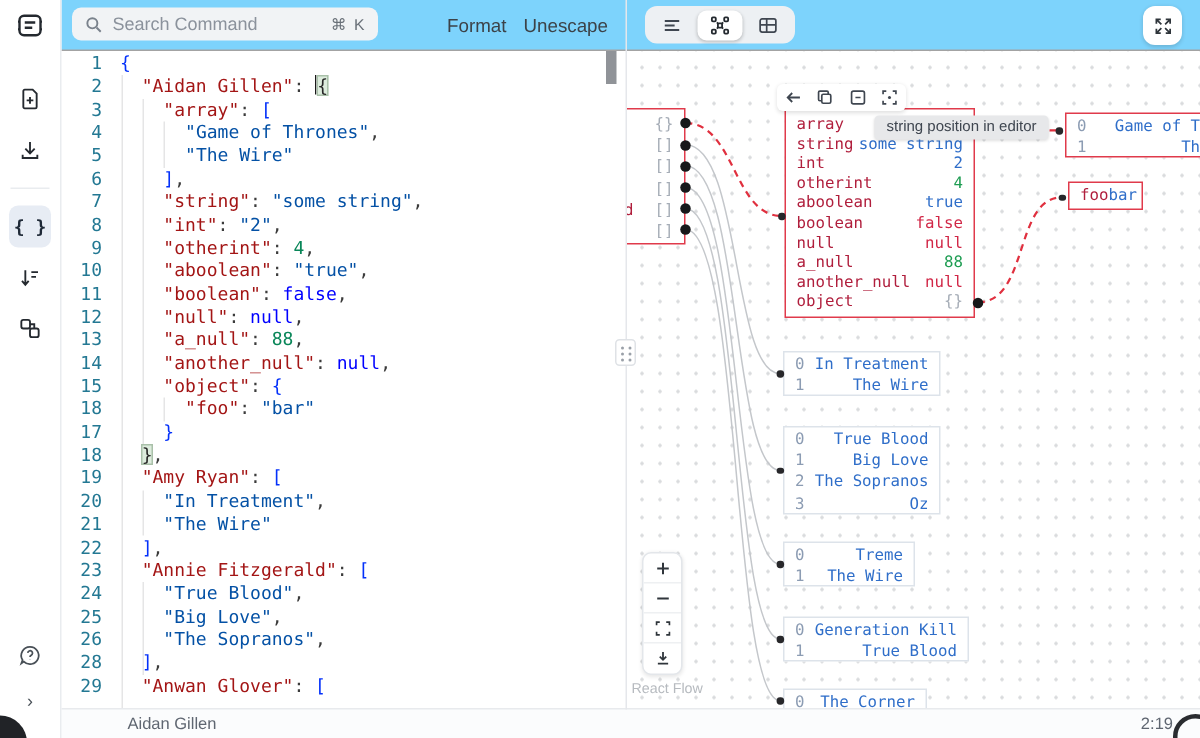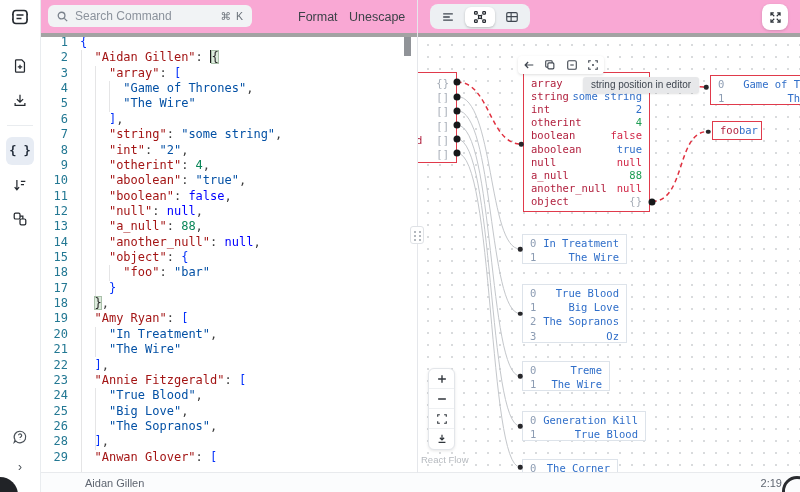--- a/index.html
+++ b/index.html
@@ -14,22 +14,22 @@
   .sb-logo{margin-top:7px;margin-bottom:22px;}
   .sb-btn{width:28px;height:28px;display:flex;align-items:center;justify-content:center;
           border-radius:6px;margin:3px 0;color:#24292f;}
   .sb-btn.active{background:#e7ecf4;}
   .sb-braces{font-family:"DejaVu Sans Mono",monospace;font-size:12px;font-weight:bold;color:#1f2937;}
   .sb-divider{width:26px;height:1px;background:#e9ecef;margin:8px 0;}
   .sb-bottom{margin-top:auto;margin-bottom:6px;display:flex;flex-direction:column;align-items:center;}
   .sb-chev{font-size:12px;color:#495057;margin-top:6px;margin-bottom:12px;}
 
   
-  #header{position:absolute;left:40px;top:0;right:0;height:33px;background:#f9a8d4;
-          border-bottom:4px solid #a3a3a3;z-index:30;}
+  #header{position:absolute;left:40px;top:0;right:0;height:33px;background:#7dd3fc;
+          border-bottom:1px solid #a3a3a3;z-index:30;}
   #searchbox{position:absolute;left:8px;top:5px;width:204px;height:22px;background:#f1f3f5;
              border-radius:6px;display:flex;align-items:center;padding:0 8px;box-sizing:border-box;}
   #searchbox .ph{font-size:12px;color:#8b929c;margin-left:6px;}
   #searchbox .kbd{margin-left:auto;font-size:10.5px;color:#697078;letter-spacing:1px;}
   .txtbtn{position:absolute;top:0;height:33px;font-size:12.5px;color:#3c4248;}
   #format-btn{left:258px;} #unescape-btn{left:309px;}
   #segctl{position:absolute;left:390px;top:4px;height:25px;background:#edf0f3;border-radius:8px;
           display:flex;align-items:center;padding:0 3px;gap:2px;}
   .seg-btn{width:30px;height:20px;display:flex;align-items:center;justify-content:center;border-radius:6px;color:#3f4650;}
   .seg-btn.active{background:#fff;box-shadow:0 1px 2.5px rgba(0,0,0,.22);}
@@ -315,26 +315,26 @@
         </div>
         <div class="nrow">
           <span class="nk">int</span>
           <span class="nv t-str">2</span>
         </div>
         <div class="nrow">
           <span class="nk">otherint</span>
           <span class="nv t-num">4</span>
         </div>
         <div class="nrow">
+          <span class="nk">aboolean</span>
+          <span class="nv t-str">true</span>
+        </div>
+        <div class="nrow">
           <span class="nk">boolean</span>
           <span class="nv t-red">false</span>
-        </div>
-        <div class="nrow">
-          <span class="nk">aboolean</span>
-          <span class="nv t-str">true</span>
         </div>
         <div class="nrow">
           <span class="nk">null</span>
           <span class="nv t-red">null</span>
         </div>
         <div class="nrow">
           <span class="nk">a_null</span>
           <span class="nv t-num">88</span>
         </div>
         <div class="nrow">

